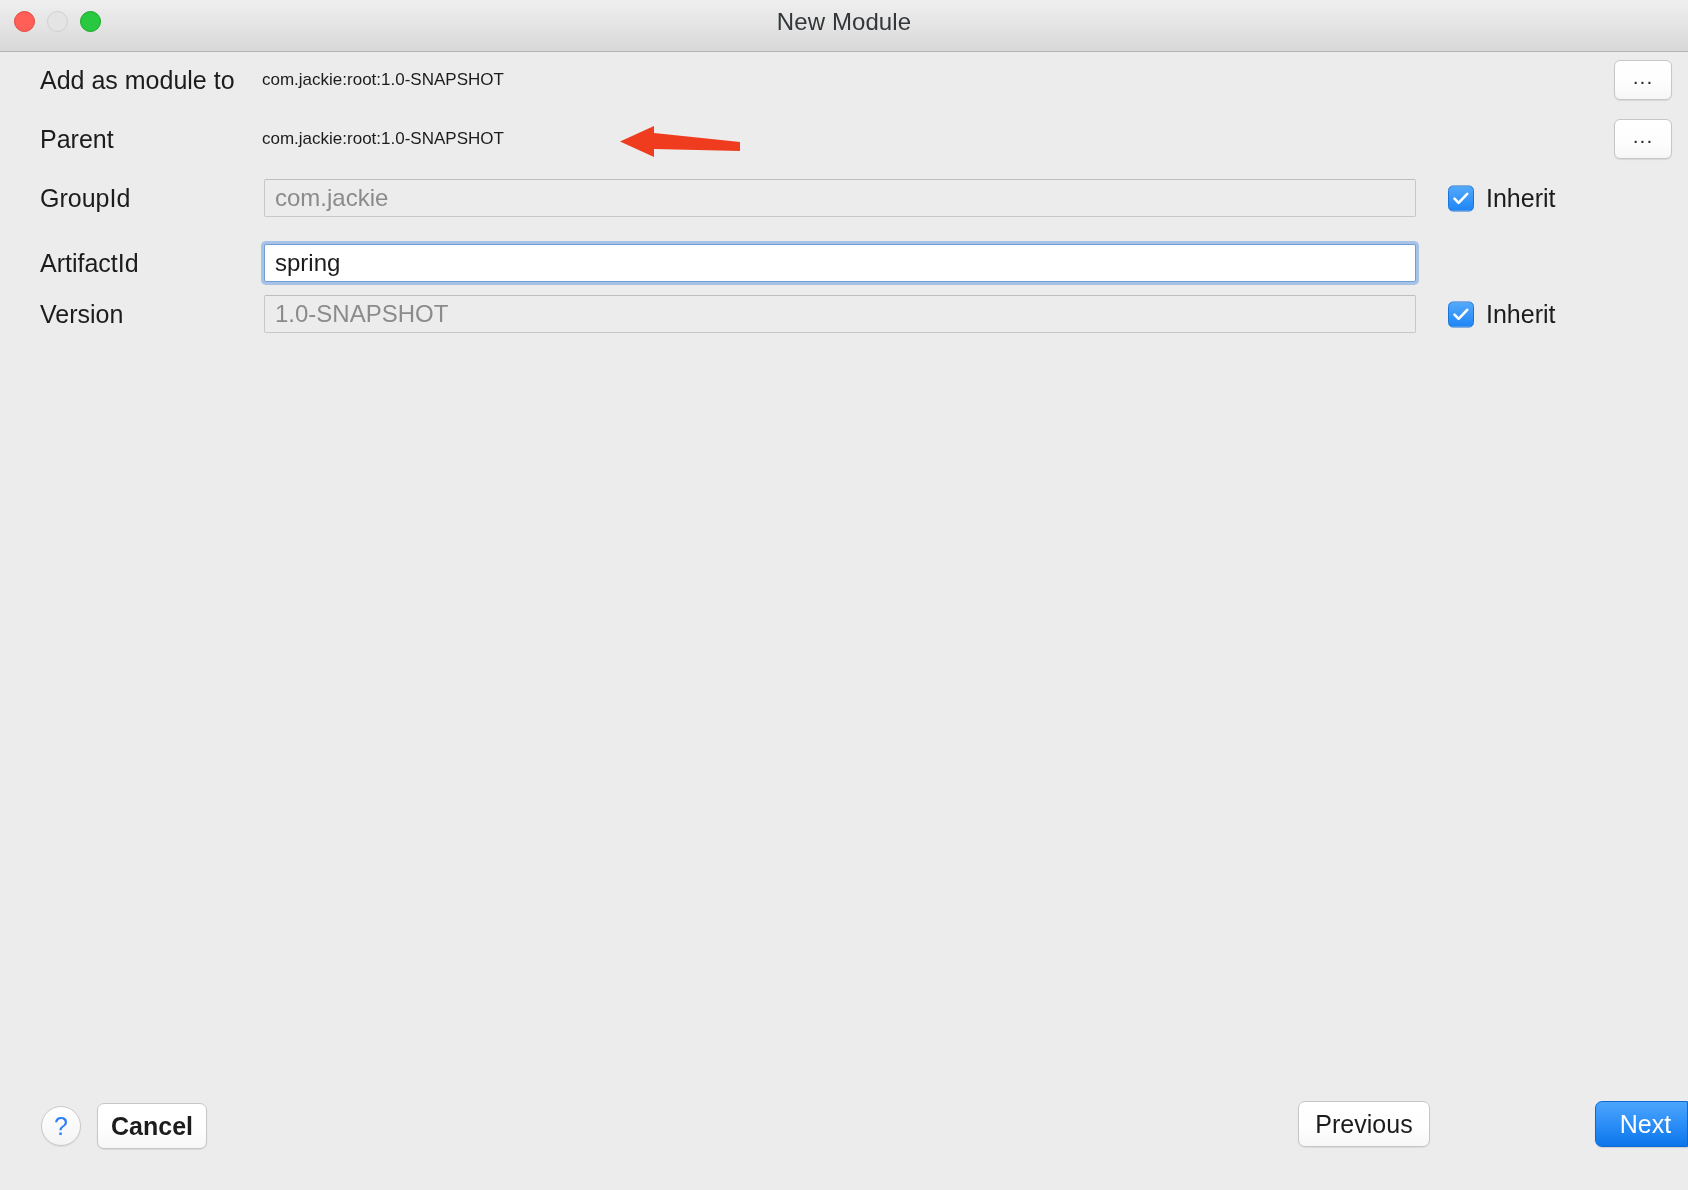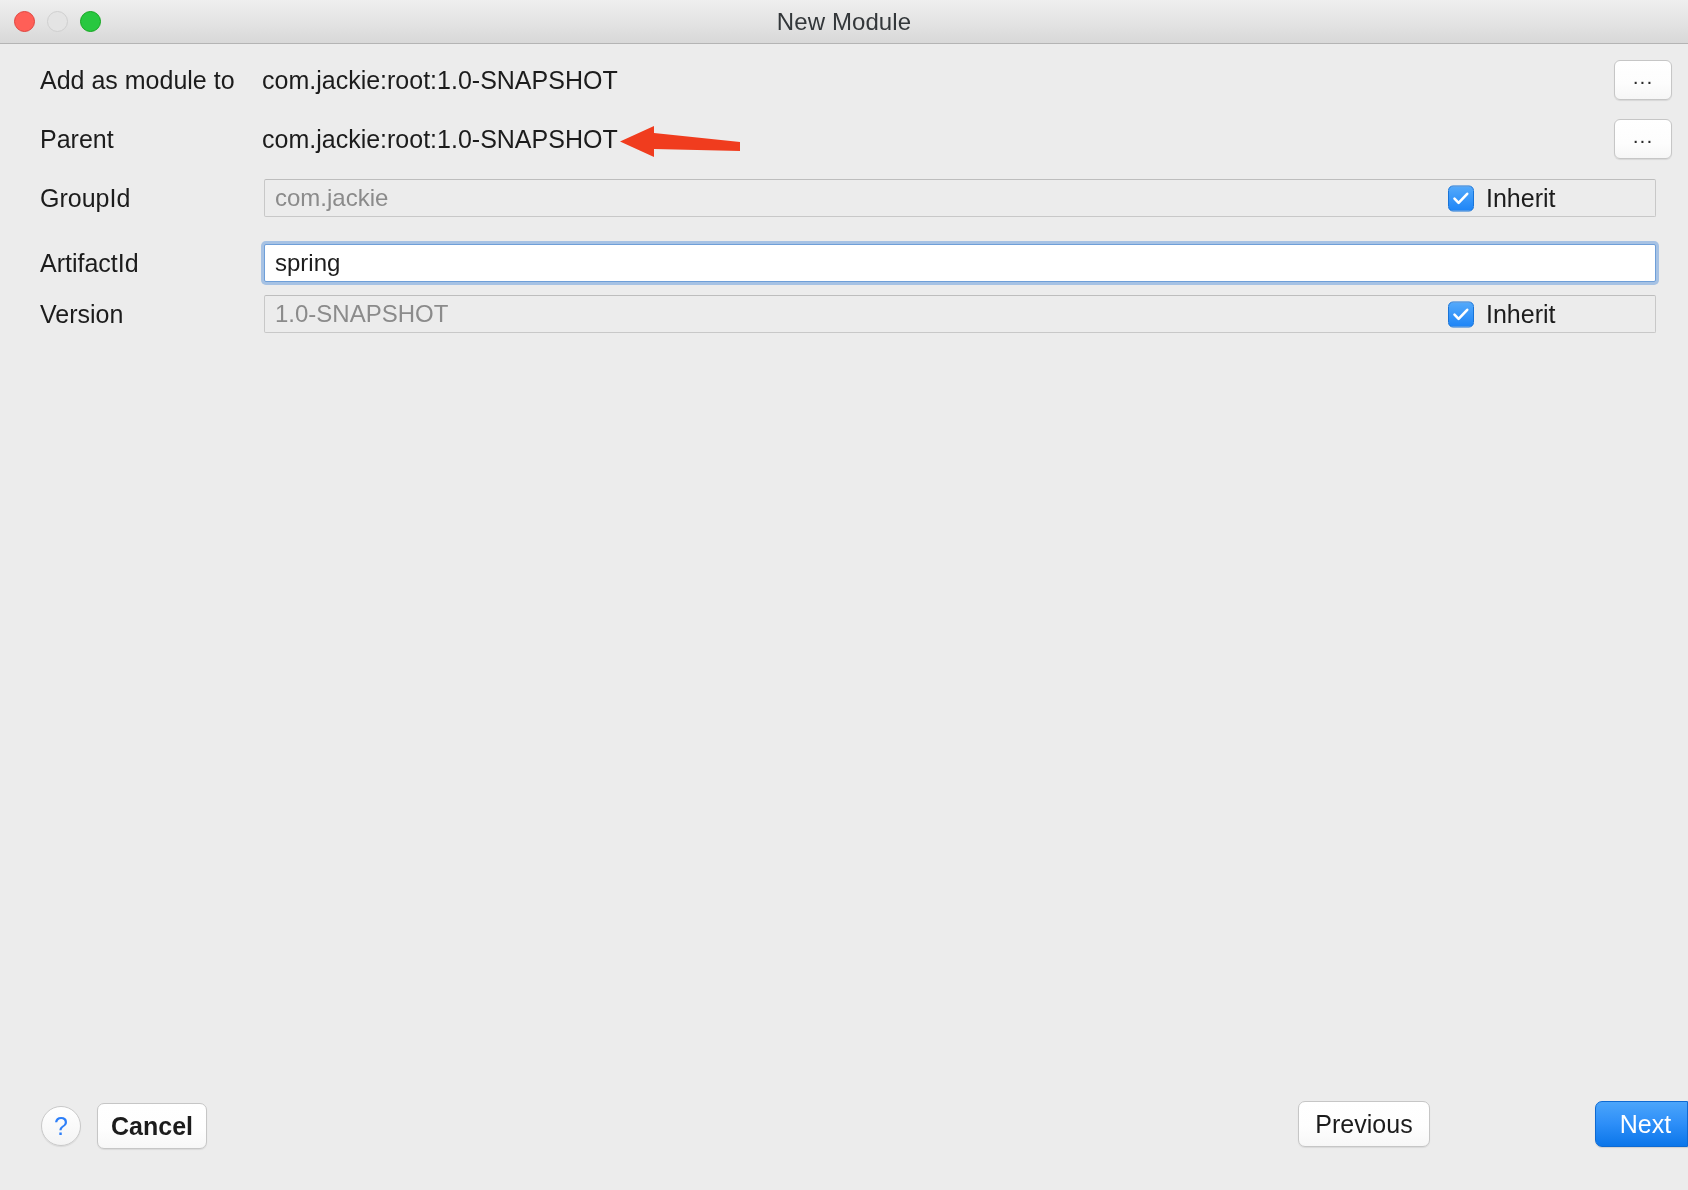--- a/index.html
+++ b/index.html
@@ -14,21 +14,21 @@
     overflow: hidden;
     position: relative;
     -webkit-font-smoothing: antialiased;
   }
 
   
   .titlebar {
     position: absolute;
     left: 0; top: 0;
     width: 1688px;
-    height: 44px;
+    height: 52px;
     background: linear-gradient(to bottom, #efefef 0%, #e4e4e4 50%, #d8d8d8 100%);
     border-bottom: 1px solid #b4b4b4;
     box-sizing: border-box;
   }
   .traffic {
     position: absolute;
     top: 11px;
     display: flex;
     gap: 12px;
     left: 14px;
@@ -69,32 +69,32 @@
     transform: translateY(-50%);
     font-size: 25px;
     color: #1c1c1c;
     white-space: nowrap;
   }
   .row-value {
     position: absolute;
     left: 246px;
     top: 50%;
     transform: translateY(-50%);
-    font-size: 25px;
+    font-size: 17px;
     color: #1c1c1c;
     white-space: nowrap;
   }
 
   
   .field {
     position: absolute;
     left: 248px;
     top: 50%;
     transform: translateY(-50%);
-    width: 1392px;
+    width: 1152px;
     height: 38px;
     box-sizing: border-box;
     font-size: 24px;
     line-height: 36px;
     padding: 0 10px;
     border-radius: 2px;
     white-space: nowrap;
     overflow: hidden;
   }
   .field.disabled {

